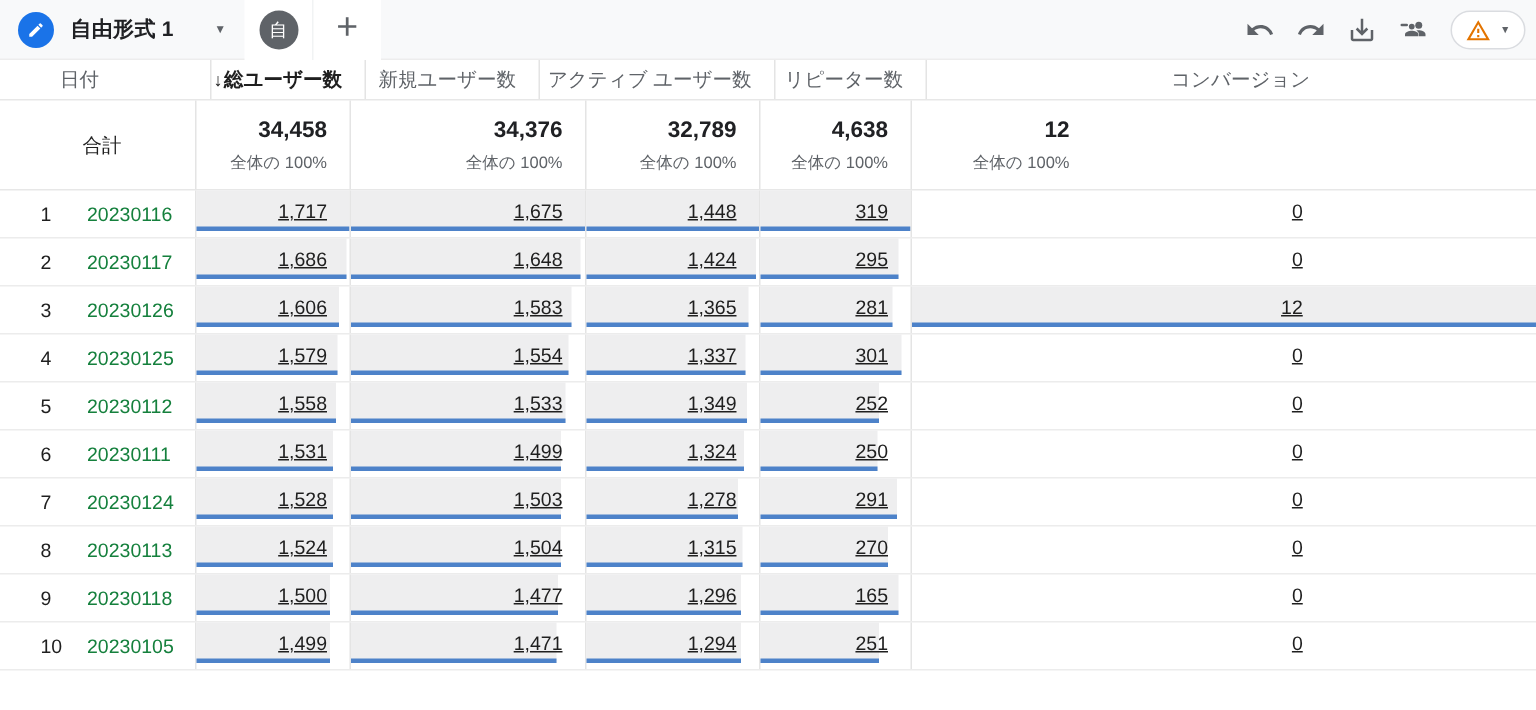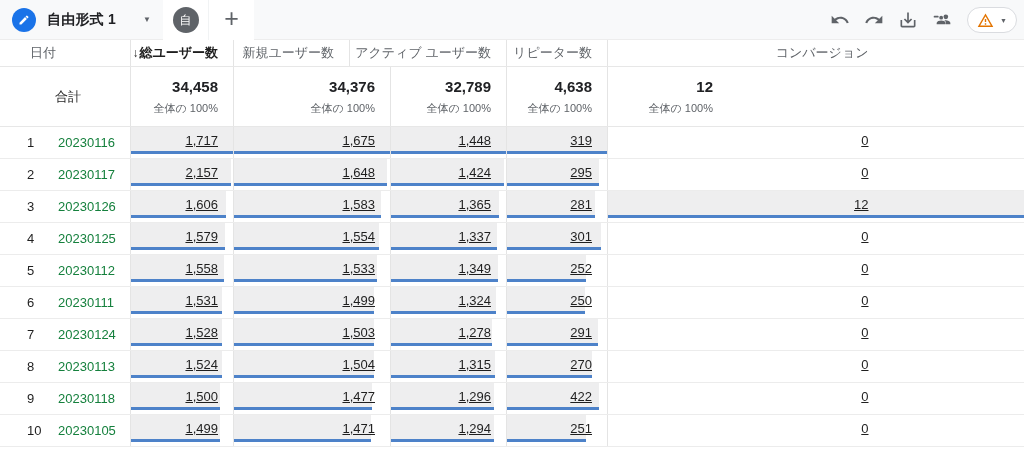--- a/index.html
+++ b/index.html
@@ -22,21 +22,21 @@
   .plus{font-size:25px;font-weight:300;color:#5f6368;margin-top:-3px;}
   .toolbar-right{position:absolute;right:7px;top:0;height:40px;display:flex;align-items:center;gap:8px;}
   .icon-btn{width:26px;height:26px;display:flex;align-items:center;justify-content:center;border-radius:50%;cursor:pointer;}
   .warn-pill{height:26px;border:1px solid #dadce0;border-radius:14px;background:#fff;display:flex;align-items:center;padding:0 9px;gap:6px;margin-left:4px;cursor:pointer;box-sizing:border-box;}
   .pill-caret{color:#5f6368;font-size:7px;}
 
   
   .thead{display:flex;height:26px;align-items:stretch;border-bottom:1px solid #e7e7e7;font-size:13px;color:#5f6368;}
   .hcell{display:flex;align-items:center;box-sizing:border-box;cursor:pointer;}
   .col-date{width:130px;}
-  .hcell.col-date{padding-left:30px;}
+  .hcell.col-date{padding-left:30px;margin-left:10px;}
   .metric{border-left:1px solid #e4e4e4;justify-content:flex-end;padding-right:15px;}
   .col-total{width:103px;}
   .col-active{width:157px;}
   .col-new{width:116px;}
   .col-returning{width:101px;}
   .col-conv{flex:1 1 auto;justify-content:center;padding-right:0 !important;}
   .col-conv .inner{width:105px;text-align:right;}
   .hcell.sorted{color:#1f1f1f;font-weight:700;}
   .sort-arrow{font-weight:400;font-size:12px;margin-right:1px;}
 
@@ -203,21 +203,21 @@
             <span class="val">0</span>
           </div>
         </div>
         <div class="trow">
           <div class="bcell col-date">
             <span class="rank">2</span>
             <span class="datev">20230117</span>
           </div>
           <div class="bcell metric col-total">
             <div class="bar" style="width: 98.19%;"></div>
-            <span class="val">2,157</span>
+            <span class="val">1,686</span>
           </div>
           <div class="bcell metric col-active">
             <div class="bar" style="width: 98.39%;"></div>
             <span class="val">1,648</span>
           </div>
           <div class="bcell metric col-new">
             <div class="bar" style="width: 98.34%;"></div>
             <span class="val">1,424</span>
           </div>
           <div class="bcell metric col-returning">
@@ -391,21 +391,21 @@
           <div class="bcell metric col-active">
             <div class="bar" style="width: 88.18%;"></div>
             <span class="val">1,477</span>
           </div>
           <div class="bcell metric col-new">
             <div class="bar" style="width: 89.5%;"></div>
             <span class="val">1,296</span>
           </div>
           <div class="bcell metric col-returning">
             <div class="bar" style="width: 91.54%;"></div>
-            <span class="val">422</span>
+            <span class="val">165</span>
           </div>
           <div class="bcell metric col-conv">
             <span class="val">0</span>
           </div>
         </div>
         <div class="trow">
           <div class="bcell col-date">
             <span class="rank">10</span>
             <span class="datev">20230105</span>
           </div>

